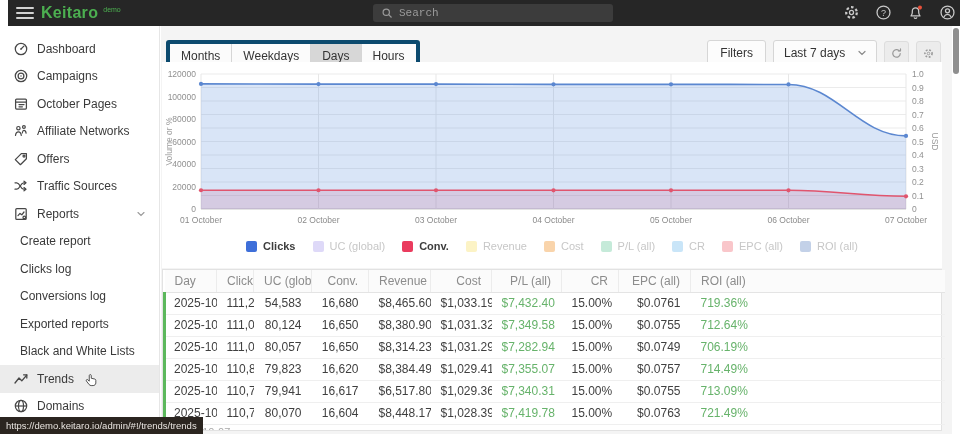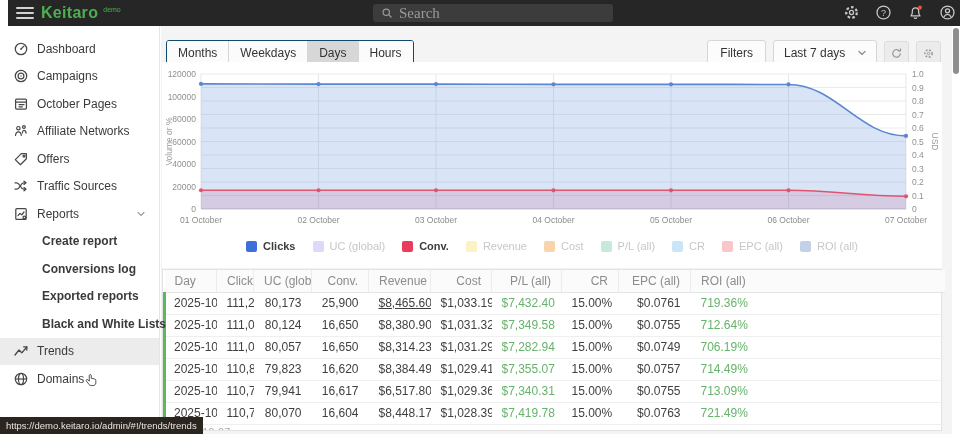--- a/index.html
+++ b/index.html
@@ -8,38 +8,38 @@
 
   
   .topbar{position:absolute;left:8px;top:0;width:960px;height:26px;background:#262626;z-index:30;}
   .hamburger{position:absolute;left:8px;top:5px;width:18px;height:16px;display:flex;flex-direction:column;justify-content:center;gap:3px;cursor:pointer;}
   .hamburger span{display:block;height:2px;background:#d2d2d2;border-radius:1px;}
   .logo{position:absolute;left:33px;top:3px;display:flex;align-items:flex-start;}
   .logo .word{font-size:16px;font-weight:700;color:#4caf50;letter-spacing:.3px;line-height:20px;}
   .logo .badge{font-size:7px;color:#4caf50;margin:3px 0 0 5px;}
   .searchbox{position:absolute;left:365px;top:4px;width:240px;height:18px;background:#3c3c3c;border-radius:3px;display:flex;align-items:center;}
   .searchbox .sicon{width:12px;height:12px;margin:0 6px 0 8px;color:#9b9b9b;flex:0 0 auto;display:flex;}
-  .searchbox input{flex:1;background:transparent;border:none;outline:none;color:#cfcfcf;font-size:15px;font-family:Liberation Serif, serif;padding:0;}
+  .searchbox input{flex:1;background:transparent;border:none;outline:none;color:#cfcfcf;font-size:11px;font-family:Liberation Mono, monospace;padding:0;}
   .searchbox input::placeholder{color:#9b9b9b;}
   .top-icons{position:absolute;right:12px;top:4px;display:flex;gap:15px;align-items:center;color:#c9c9c9;}
   .top-icons .ticon{width:17px;height:17px;display:flex;cursor:pointer;position:relative;}
 
   
   .sidebar{position:absolute;left:0;top:26px;width:160px;bottom:0;background:#fff;border-right:1px solid #e6e6e6;box-sizing:border-box;padding-top:9px;z-index:5;}
   .side-item{display:flex;align-items:center;height:27.5px;padding:0 12px 0 13px;font-size:12px;color:#3a3a3a;cursor:pointer;}
   .side-item .icon{width:16px;height:16px;margin-right:8px;color:#474747;display:flex;flex:0 0 auto;}
-  .side-item.sub{padding-left:42px;font-weight:bold;}
+  .side-item.sub{padding-left:20px;}
   .side-item.active{background:#ececec;}
   .side-item .chev{margin-left:auto;width:12px;height:12px;color:#9a9a9a;display:flex;}
   .side-item .lbl{white-space:nowrap;}
 
   
   .main{position:absolute;left:161px;top:26px;width:791px;bottom:0;background:#f4f4f4;overflow:hidden;}
 
-  .tab-group{position:absolute;left:5px;top:14px;display:flex;border:1px solid #0c4a6e;border-radius:3px;overflow:hidden;background:#fbfbfb;}
+  .tab-group{position:absolute;left:5px;top:14px;display:flex;border:4px solid #0c4a6e;border-radius:3px;overflow:hidden;background:#fbfbfb;}
   .tab{padding:5px 11px;font-size:12px;color:#333;border-right:1px solid #d6d6d6;background:#fbfbfb;cursor:pointer;white-space:nowrap;}
   .tab:last-child{border-right:none;}
   .tab.selected{background:#d7d7d7;}
 
   .ctrls{position:absolute;right:11px;top:14px;display:flex;gap:7px;align-items:center;}
   .btn{height:26px;box-sizing:border-box;display:flex;align-items:center;padding:0 12px;border:1px solid #d6d6d6;border-radius:3px;background:#fcfcfc;font-size:12px;color:#333;cursor:pointer;white-space:nowrap;}
   .select{width:104px;justify-content:space-between;padding:0 8px 0 10px;}
   .select .chev{width:12px;height:12px;color:#8a8a8a;display:flex;}
   .icon-btn{width:25px;height:25px;box-sizing:border-box;border:1px solid #ddd;background:#ececec;border-radius:3px;display:flex;align-items:center;justify-content:center;color:#9a9a9a;cursor:pointer;}
   .icon-btn svg{width:13px;height:13px;}
@@ -187,20 +187,23 @@
       </span>
       <span class="lbl">Reports</span>
       <span class="chev">
         <svg viewBox="0 0 16 16" width="12" height="12" fill="none" stroke="currentColor" stroke-width="1.5" stroke-linecap="round">
           <path d="M4 6l4 4 4-4"></path>
         </svg>
       </span>
     </div>
     <div class="side-item sub">
       <span class="lbl">Create report</span>
+    </div>
+    <div class="side-item sub">
+      <span class="lbl">Clicks log</span>
     </div>
     <div class="side-item sub">
       <span class="lbl">Conversions log</span>
     </div>
     <div class="side-item sub">
       <span class="lbl">Exported reports</span>
     </div>
     <div class="side-item sub">
       <span class="lbl">Black and White Lists</span>
     </div>
@@ -388,23 +391,23 @@
             <th style="text-align: right;">P/L (all)</th>
             <th style="text-align: right;">CR</th>
             <th style="text-align: right;">EPC (all)</th>
             <th style="text-align: left;">ROI (all)</th>
           </tr>
         </thead>
         <tbody>
           <tr>
             <td style="text-align: left;">2025-10-01</td>
             <td style="text-align: right;">111,21</td>
-            <td style="text-align: right;">80,173</td>
-            <td style="text-align: right;">25,900</td>
-            <td style=" text-decoration: underline;">$8,465.60</td>
+            <td style="text-align: right;">54,583</td>
+            <td style="text-align: right;">16,680</td>
+            <td style="">$8,465.60</td>
             <td style="text-align: right;">$1,033.1989</td>
             <td class="pos" style="text-align: right;">$7,432.40</td>
             <td style="text-align: right;">15.00%</td>
             <td style="text-align: right;">$0.0761</td>
             <td class="pos" style="text-align: left;">719.36%</td>
           </tr>
           <tr>
             <td style="text-align: left;">2025-10-02</td>
             <td style="text-align: right;">111,00</td>
             <td style="text-align: right;">80,124</td>

